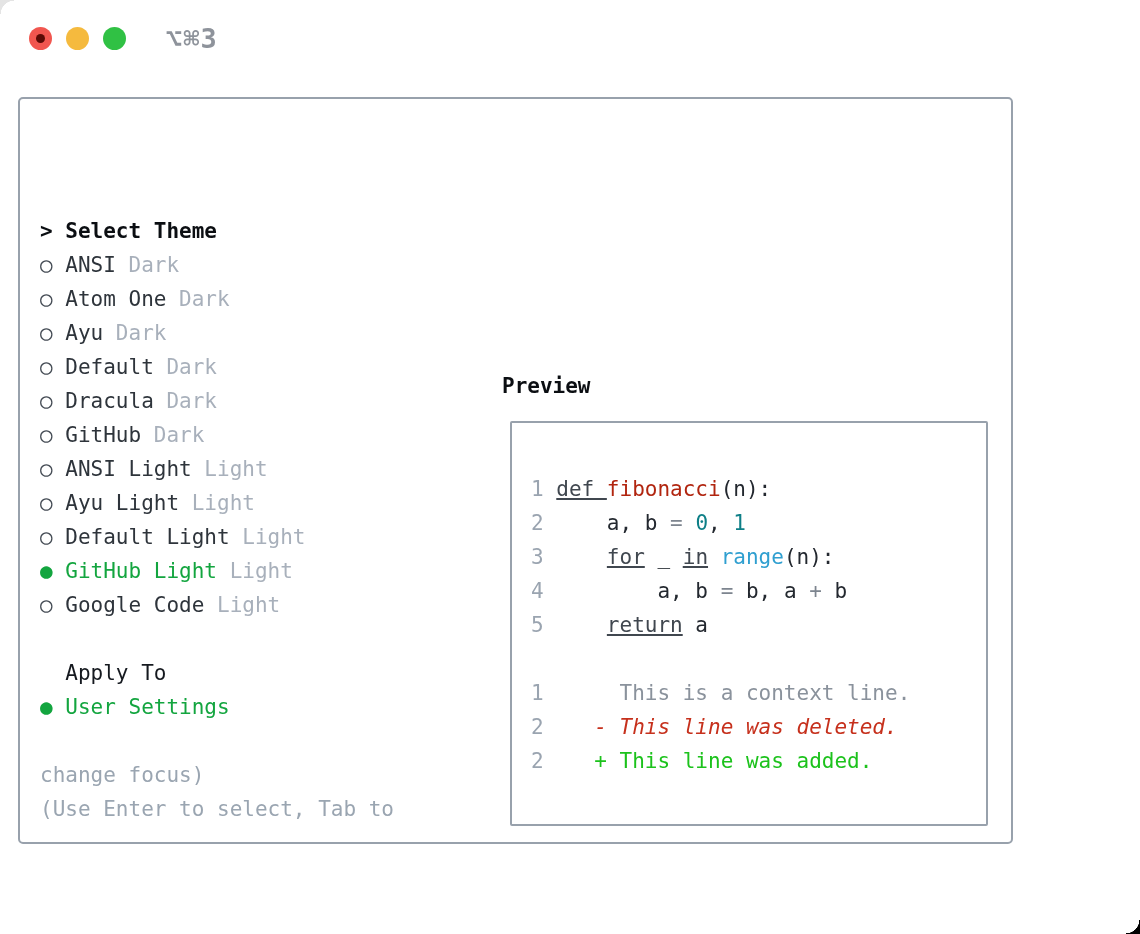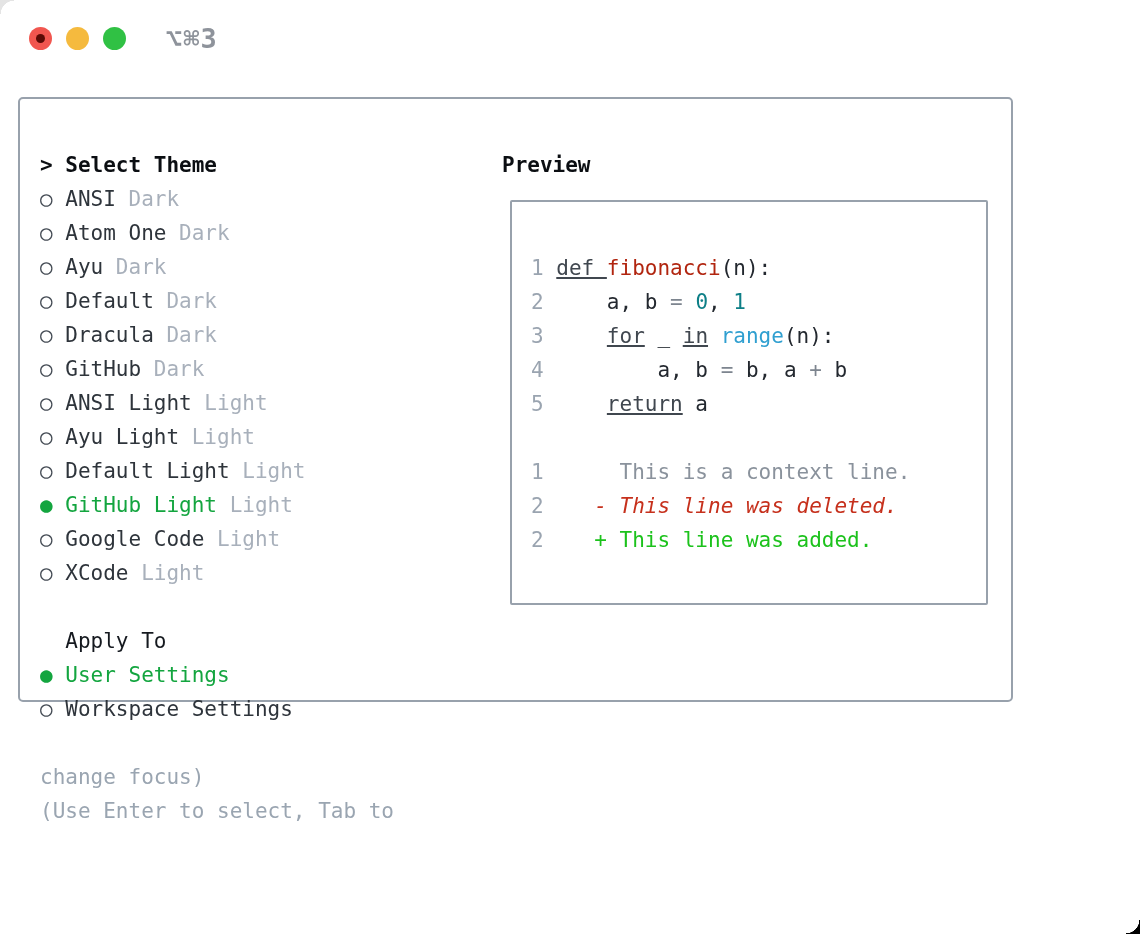--- a/index.html
+++ b/index.html
@@ -13,23 +13,23 @@
   .titlebar{position:absolute;left:29px;top:26px;display:flex;align-items:center;height:24px;}
   .light{width:23px;height:23px;border-radius:50%;margin-right:14px;position:relative;flex:none;}
   .light.red{background:var(--traffic-red,#f1564f);}
   .light.red::after{content:"";position:absolute;left:7px;top:7px;width:9px;height:9px;border-radius:50%;background:#5b0a05;}
   .light.yellow{background:var(--traffic-yellow,#f5ba3e);}
   .light.green{background:var(--traffic-green,#30c144);}
   .wtitle{margin-left:26px;font-size:27px;font-weight:bold;color:#8e939b;
           font-family:"DejaVu Sans Mono","DejaVu Sans",monospace;letter-spacing:1px;}
   
   .panel{
-    position:absolute;left:18px;top:97px;width:995px;height:605px;
+    position:absolute;left:18px;top:97px;width:995px;height:747px;
     border:2px solid var(--border-gray,#98a1ac);border-radius:5px;
-    box-sizing:border-box;display:flex;align-items:flex-start;
+    box-sizing:border-box;display:flex;align-items:flex-end;
     padding:49px 0 16px 20px;background:#fff;
   }
   .left{width:462px;flex:none;}
   .right{flex:1;}
   .row{height:34px;line-height:34px;font-size:21px;color:#2e343b;white-space:pre;}
   .hdr{font-weight:bold;color:#0b0e12;}
   .cursor{display:inline-block;width:1ch;}
   .bullet{display:inline-block;width:1ch;color:#454c55;}
   .bullet.on{color:var(--accent-green,#13a53f);}
   .label{margin-left:1ch;}
@@ -83,27 +83,25 @@
           <div class="row option-row"><span class="bullet">○</span><span class="label">Atom One</span><span class="variant">Dark</span></div>
           <div class="row option-row"><span class="bullet">○</span><span class="label">Ayu</span><span class="variant">Dark</span></div>
           <div class="row option-row"><span class="bullet">○</span><span class="label">Default</span><span class="variant">Dark</span></div>
           <div class="row option-row"><span class="bullet">○</span><span class="label">Dracula</span><span class="variant">Dark</span></div>
           <div class="row option-row"><span class="bullet">○</span><span class="label">GitHub</span><span class="variant">Dark</span></div>
           <div class="row option-row"><span class="bullet">○</span><span class="label">ANSI Light</span><span class="variant">Light</span></div>
           <div class="row option-row"><span class="bullet">○</span><span class="label">Ayu Light</span><span class="variant">Light</span></div>
           <div class="row option-row"><span class="bullet">○</span><span class="label">Default Light</span><span class="variant">Light</span></div>
           <div class="row option-row selected"><span class="bullet on">●</span><span class="label">GitHub Light</span><span class="variant">Light</span></div>
           <div class="row option-row"><span class="bullet">○</span><span class="label">Google Code</span><span class="variant">Light</span></div>
-          <div class="row option-row"><span class="bullet">○</span><span class="label">XCode</span><span class="variant">Light</span></div>
         </div>
       <div class="row blank"></div>
       <div class="row apply-hdr">Apply To</div>
       <div id="apply-list">
           <div class="row option-row selected"><span class="bullet on">●</span><span class="label">User Settings</span></div>
-          <div class="row option-row"><span class="bullet">○</span><span class="label">Workspace Settings</span></div>
         </div>
       <div class="row blank"></div>
       <div class="help">
         <div>change focus)</div>
         <div>(Use Enter to select, Tab to</div>
       </div>
     </div>
 
     <div class="right">
       <div class="row hdr">Preview</div>

